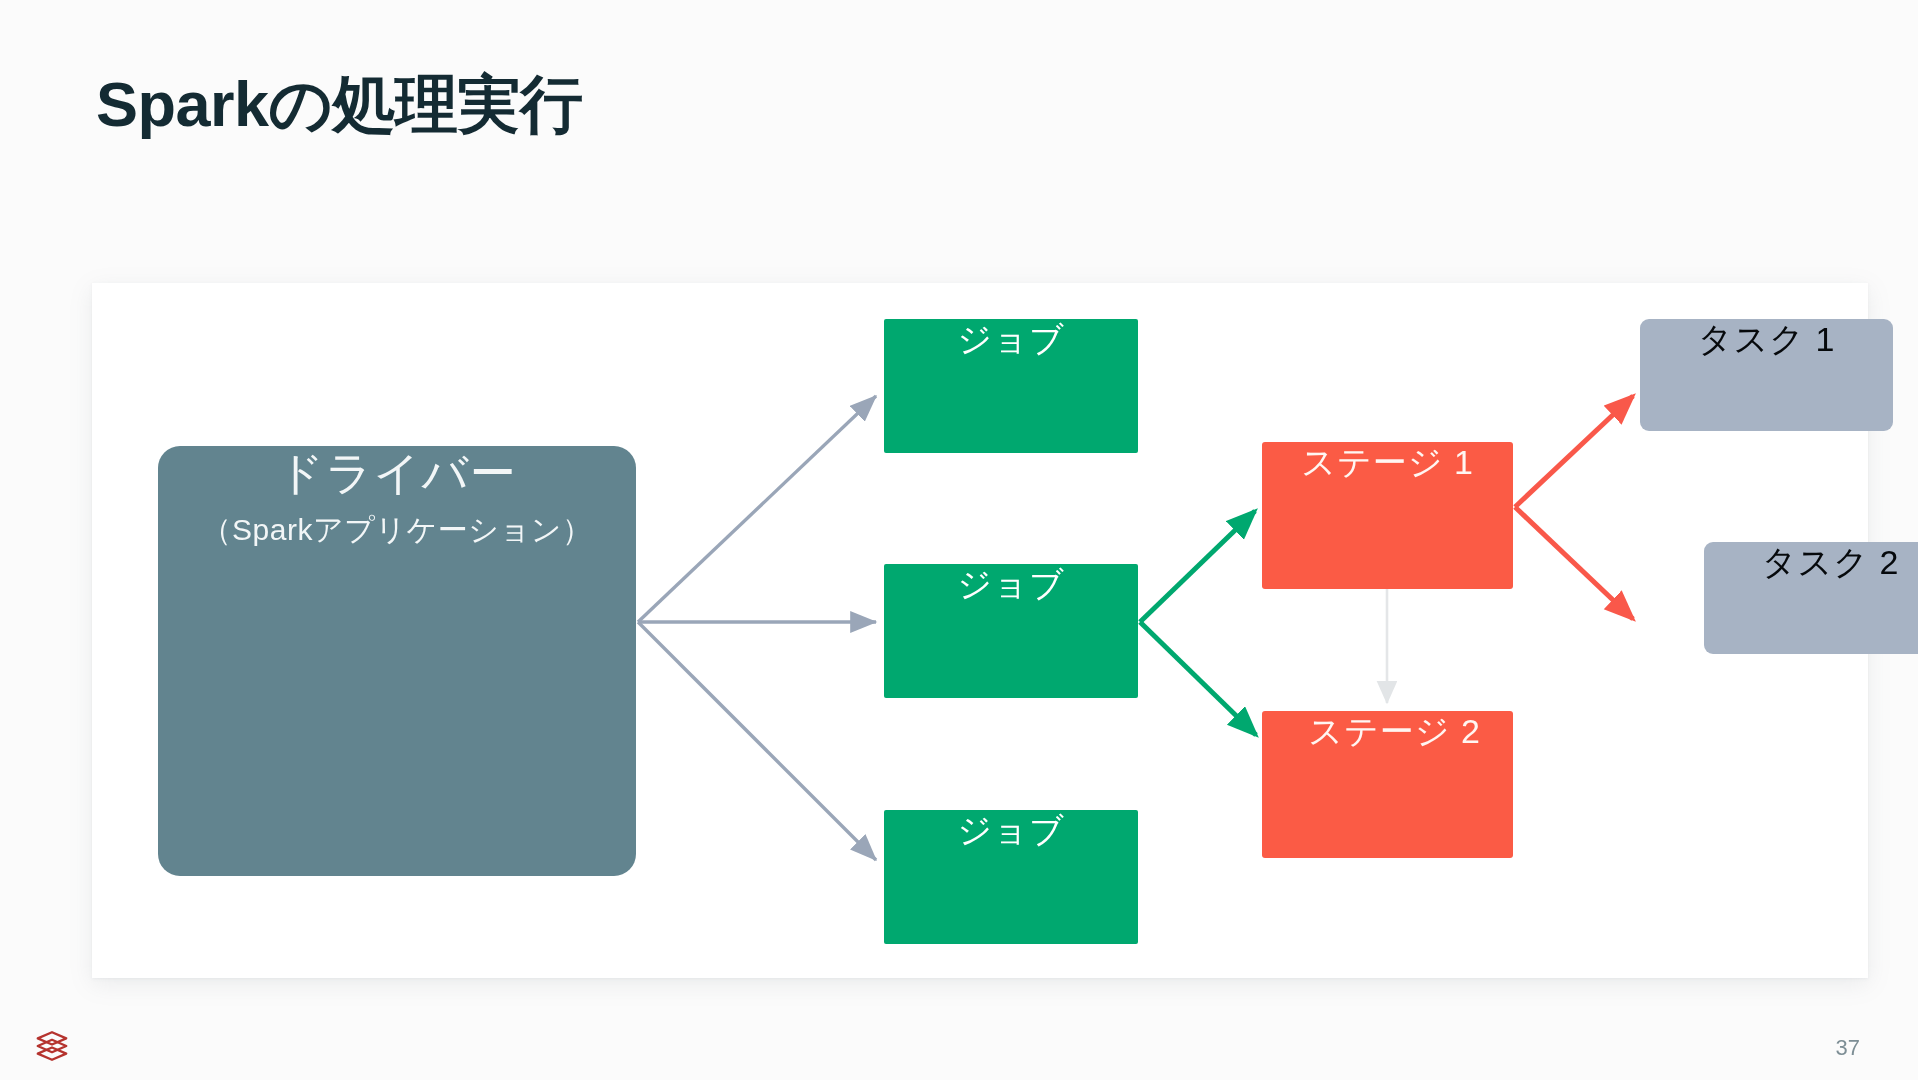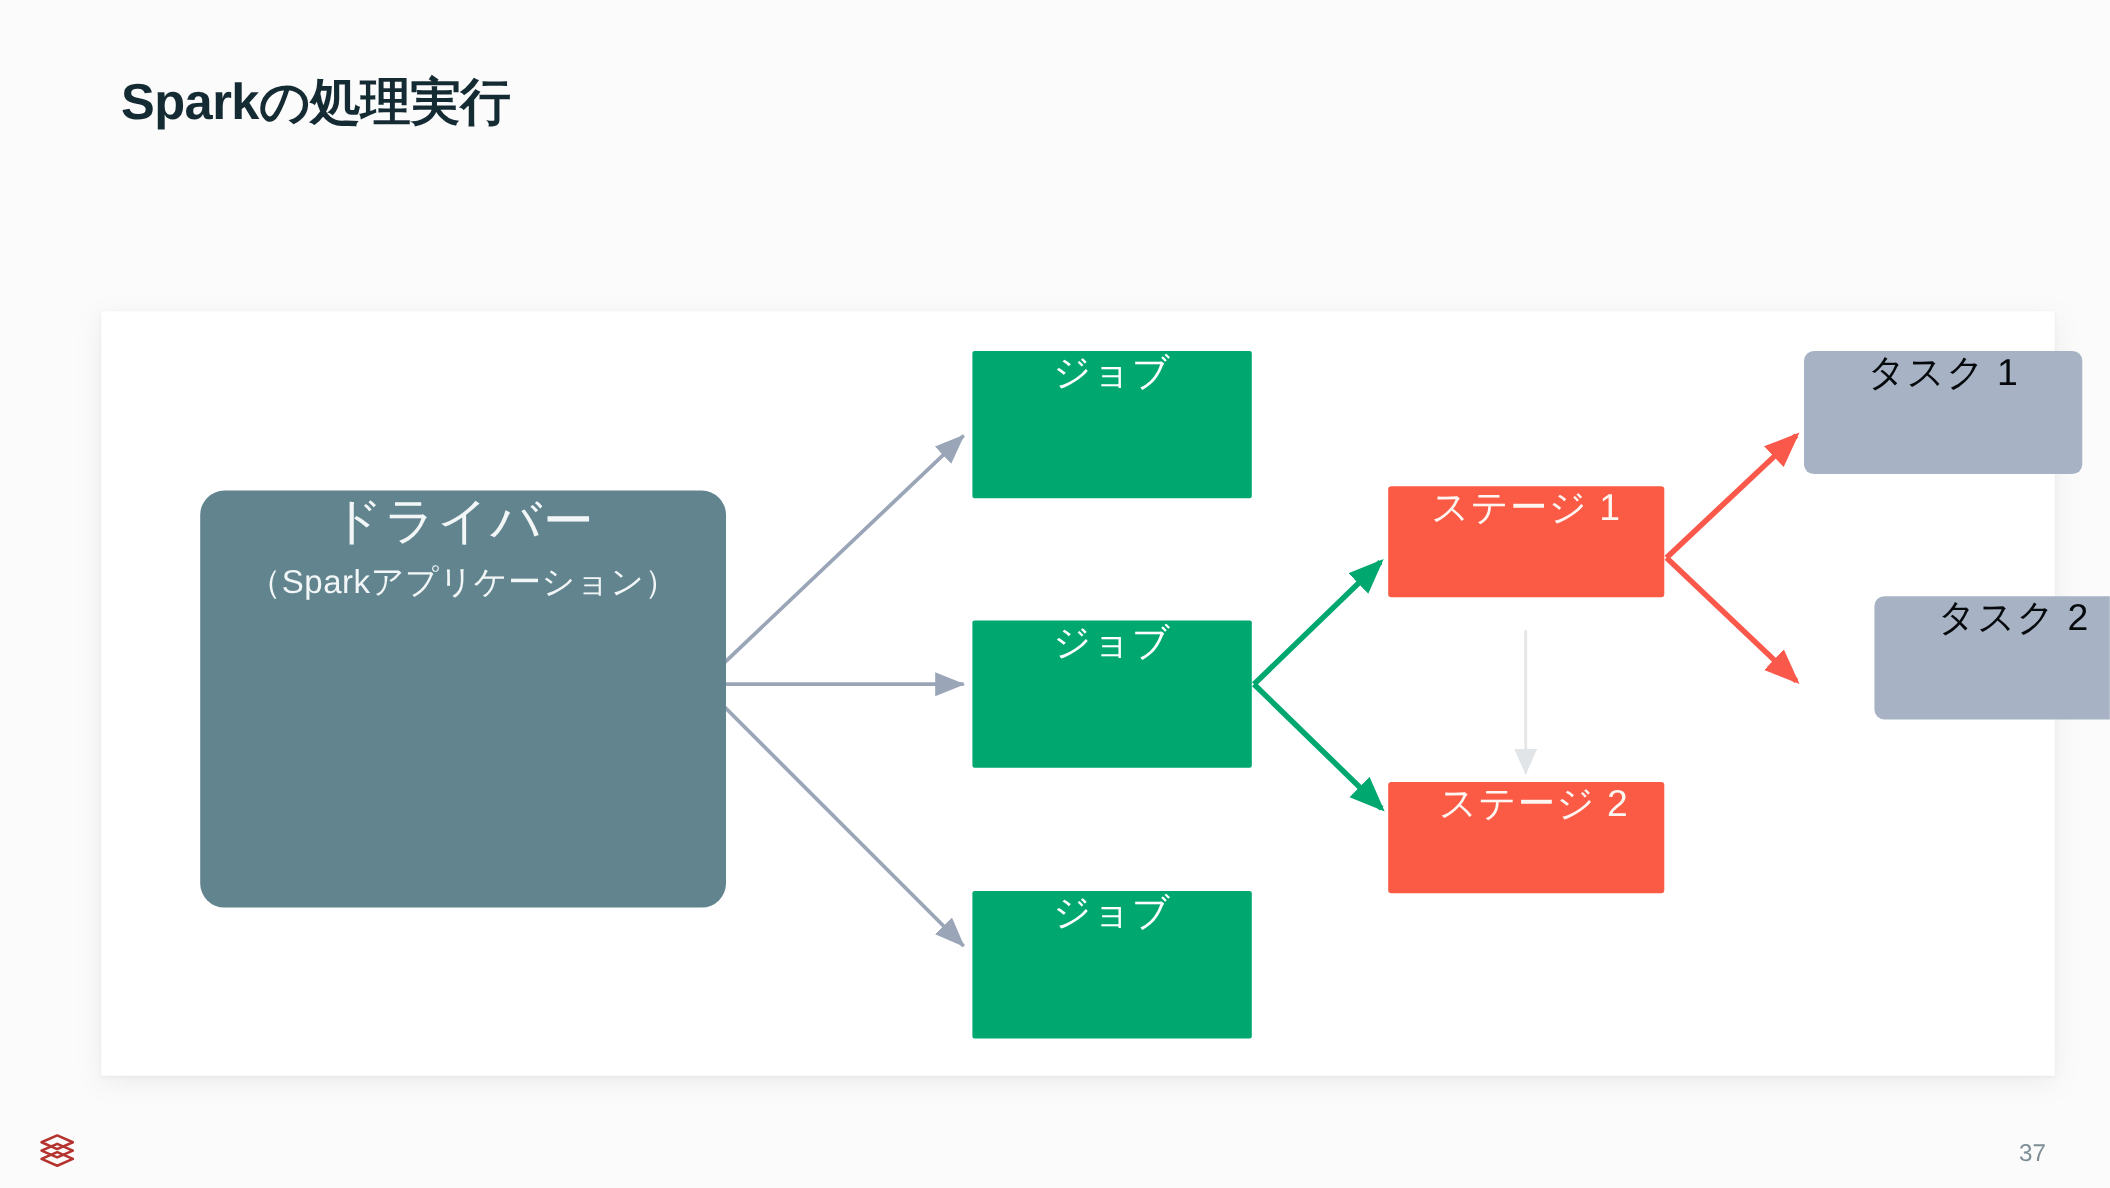--- a/index.html
+++ b/index.html
@@ -12,23 +12,23 @@
     height: 1080px;
     background: #fbfbfb;
     font-family: "Liberation Sans", "DejaVu Sans", sans-serif;
     overflow: hidden;
     position: relative;
   }
 
   
   #slide-title {
     position: absolute;
-    left: 110px;
+    left: 96px;
     top: 62px;
-    font-size: 46px;
+    font-size: 63px;
     font-weight: bold;
     color: #142b33;
     letter-spacing: -0.5px;
     white-space: nowrap;
   }
 
   
   #diagram-card {
     position: absolute;
     left: 92px;
@@ -63,25 +63,24 @@
     box-sizing: border-box;
     text-align: center;
     line-height: 1.18;
   }
 
   
   #node-driver {
     left: 66px;
     top: 163px;
     width: 478px;
-    height: 379px;
+    height: 430px;
     background: #62848f;
     border-radius: 22px;
     color: #f2f6f7;
-    margin-left: 24px;
   }
   #node-driver .node-title {
     font-size: 46px;
     letter-spacing: 1px;
   }
   #node-driver .node-sub {
     font-size: 30px;
     margin-top: 12px;
     letter-spacing: 0.5px;
   }
@@ -96,21 +95,21 @@
     border-radius: 2px;
     letter-spacing: 1px;
   }
   #node-job-1 { left: 792px; top: 36px; }
   #node-job-2 { left: 792px; top: 281px; }
   #node-job-3 { left: 792px; top: 527px; }
 
   
   .node-stage {
     width: 251px;
-    height: 101px;
+    height: 147px;
     background: #fb5b45;
     color: #fff6f2;
     font-size: 34px;
     border-radius: 3px;
     letter-spacing: 1px;
   }
   #node-stage-1 { left: 1170px; top: 159px; }
   #node-stage-2 { left: 1170px; top: 428px; padding-left: 14px; }
 
   

